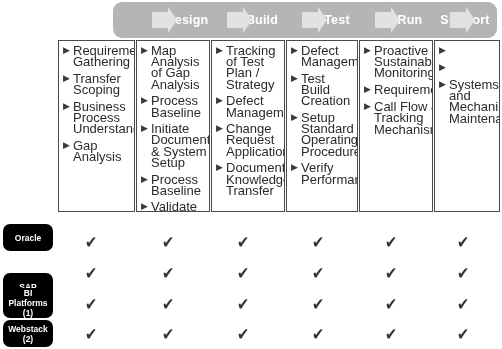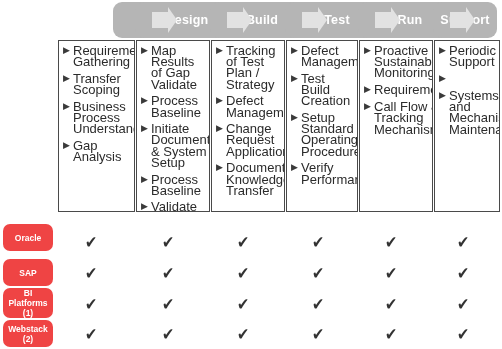--- a/index.html
+++ b/index.html
@@ -99,21 +99,21 @@
     position: absolute;
     left: 0;
     top: 213px;
     width: 502px;
     height: 136px;
   }
   .platform-badge {
     position: absolute;
     left: 3px;
     width: 50px;
-    background: #ef4444;
+    background: #000000;
     border-radius: 7px;
     color: #ffffff;
     font-size: 8.5px;
     font-weight: bold;
     display: flex;
     align-items: center;
     justify-content: center;
     text-align: center;
     line-height: 10px;
     box-sizing: border-box;
@@ -159,21 +159,21 @@
         <span class="task-label">Business Process Understanding</span>
       </div>
       <div class="task-item">
         <span class="task-bullet">▶</span>
         <span class="task-label">Gap Analysis</span>
       </div>
     </div>
     <div class="task-column" style="left: 136px; width: 74px;">
       <div class="task-item">
         <span class="task-bullet">▶</span>
-        <span class="task-label">Map Results of Gap Validate</span>
+        <span class="task-label">Map Analysis of Gap Analysis</span>
       </div>
       <div class="task-item">
         <span class="task-bullet">▶</span>
         <span class="task-label">Process Baseline</span>
       </div>
       <div class="task-item">
         <span class="task-bullet">▶</span>
         <span class="task-label">Initiate Documentation &amp; System Setup</span>
       </div>
       <div class="task-item">
@@ -231,35 +231,34 @@
         <span class="task-label">Requirements</span>
       </div>
       <div class="task-item">
         <span class="task-bullet">▶</span>
         <span class="task-label">Call Flow &amp; Tracking Mechanisms</span>
       </div>
     </div>
     <div class="task-column" style="left: 434px; width: 66px;">
       <div class="task-item">
         <span class="task-bullet">▶</span>
-        <span class="task-label">Periodic Support</span>
       </div>
       <div class="task-item">
         <span class="task-bullet">▶</span>
       </div>
       <div class="task-item">
         <span class="task-bullet">▶</span>
         <span class="task-label">Systems and Mechanisms Maintenance</span>
       </div>
     </div>
   </div>
 
 <div id="matrix">
     <div class="platform-badge" style="top: 11px; height: 27px;">Oracle</div>
-    <div class="platform-badge" style="top: 46px; height: 27px;">SAP</div>
+    <div class="platform-badge" style="top: 60px; height: 27px;">SAP</div>
     <div class="platform-badge" style="top: 75px; height: 30px;">BI Platforms (1)</div>
     <div class="platform-badge" style="top: 107px; height: 27px;">Webstack (2)</div>
     <div class="check-mark" style="top: 21px; left: 84px;">✔</div>
     <div class="check-mark" style="top: 21px; left: 161px;">✔</div>
     <div class="check-mark" style="top: 21px; left: 236px;">✔</div>
     <div class="check-mark" style="top: 21px; left: 311px;">✔</div>
     <div class="check-mark" style="top: 21px; left: 384px;">✔</div>
     <div class="check-mark" style="top: 21px; left: 456px;">✔</div>
     <div class="check-mark" style="top: 52px; left: 84px;">✔</div>
     <div class="check-mark" style="top: 52px; left: 161px;">✔</div>

